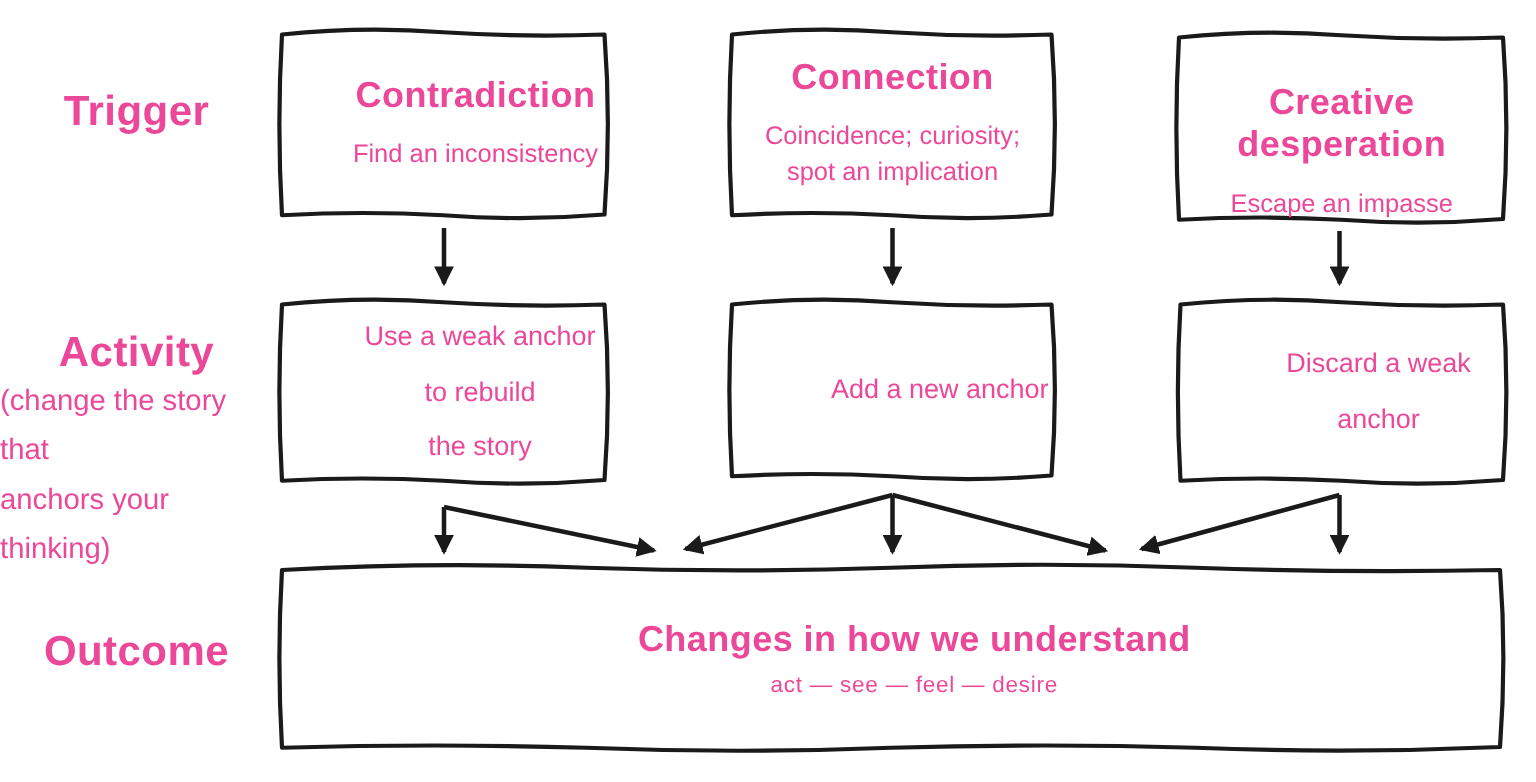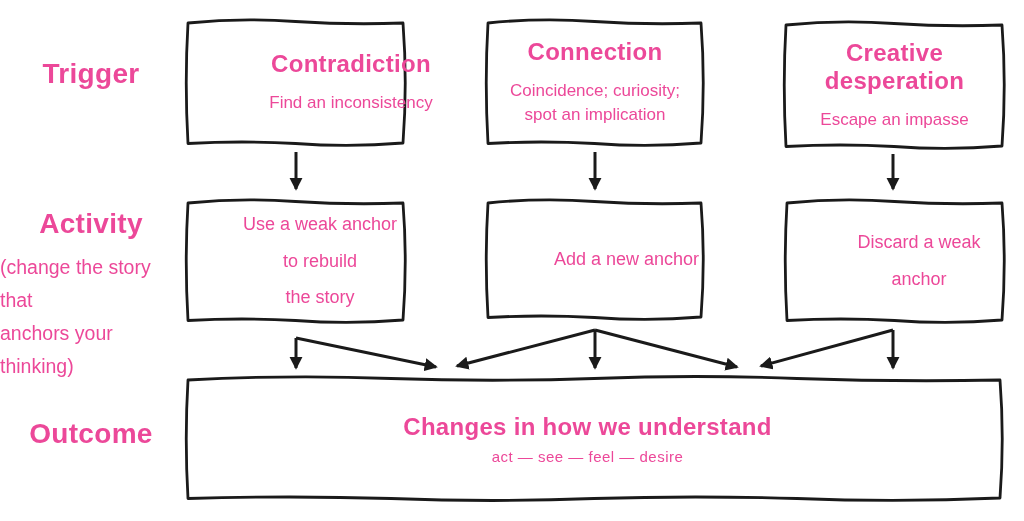--- a/index.html
+++ b/index.html
@@ -17,43 +17,43 @@
   #sketch-layer{position:absolute;left:0;top:0;width:1024px;height:521px;}
 
   .rowlabel{
     position:absolute;left:0;width:182px;
     text-align:center;
     font-weight:bold;
     font-size:28px;
     letter-spacing:0.3px;
   }
   .lbl-trigger{top:58px;}
-  .lbl-activity{top:208px;text-align:center;}
+  .lbl-activity{top:219px;text-align:center;}
   .lbl-outcome{top:418px;}
   .activity-note{
     position:absolute;left:0;width:182px;
     top:251px;
     text-align:left;
     font-size:19.5px;
     line-height:1.7;
   }
 
   .box{
     position:absolute;
     display:flex;flex-direction:column;
     align-items:center;justify-content:center;
     text-align:center;
   }
-  .box-t1{left:187px;top:20px;width:260px;height:125px;padding-left:34px;}
+  .box-t1{left:187px;top:20px;width:260px;height:125px;}
   .box-t2{left:487px;top:20px;width:216px;height:125px;}
-  .box-t3{left:785px;top:22px;width:219px;height:126px;}
+  .box-t3{left:785px;top:38px;width:219px;height:126px;}
   .box-a1{left:187px;top:200px;width:218px;height:122px;}
   .box-a2{left:487px;top:200px;width:231px;height:119px;}
   .box-a3{left:786px;top:200px;width:218px;height:122px;}
-  .box-out{left:180px;top:377px;width:815px;height:123px;}
+  .box-out{left:202px;top:377px;width:815px;height:123px;}
 
   .box-title{
     font-size:24px;font-weight:bold;letter-spacing:0.3px;
   }
   .box-sub{
     font-size:17px;line-height:1.4;margin-top:13px;
   }
   .box-sub2{font-size:17px;line-height:1.4;}
   .mid-text{font-size:18px;line-height:2.05;padding-left:48px;}
   .out-title{font-size:24px;font-weight:bold;letter-spacing:0.3px;}

